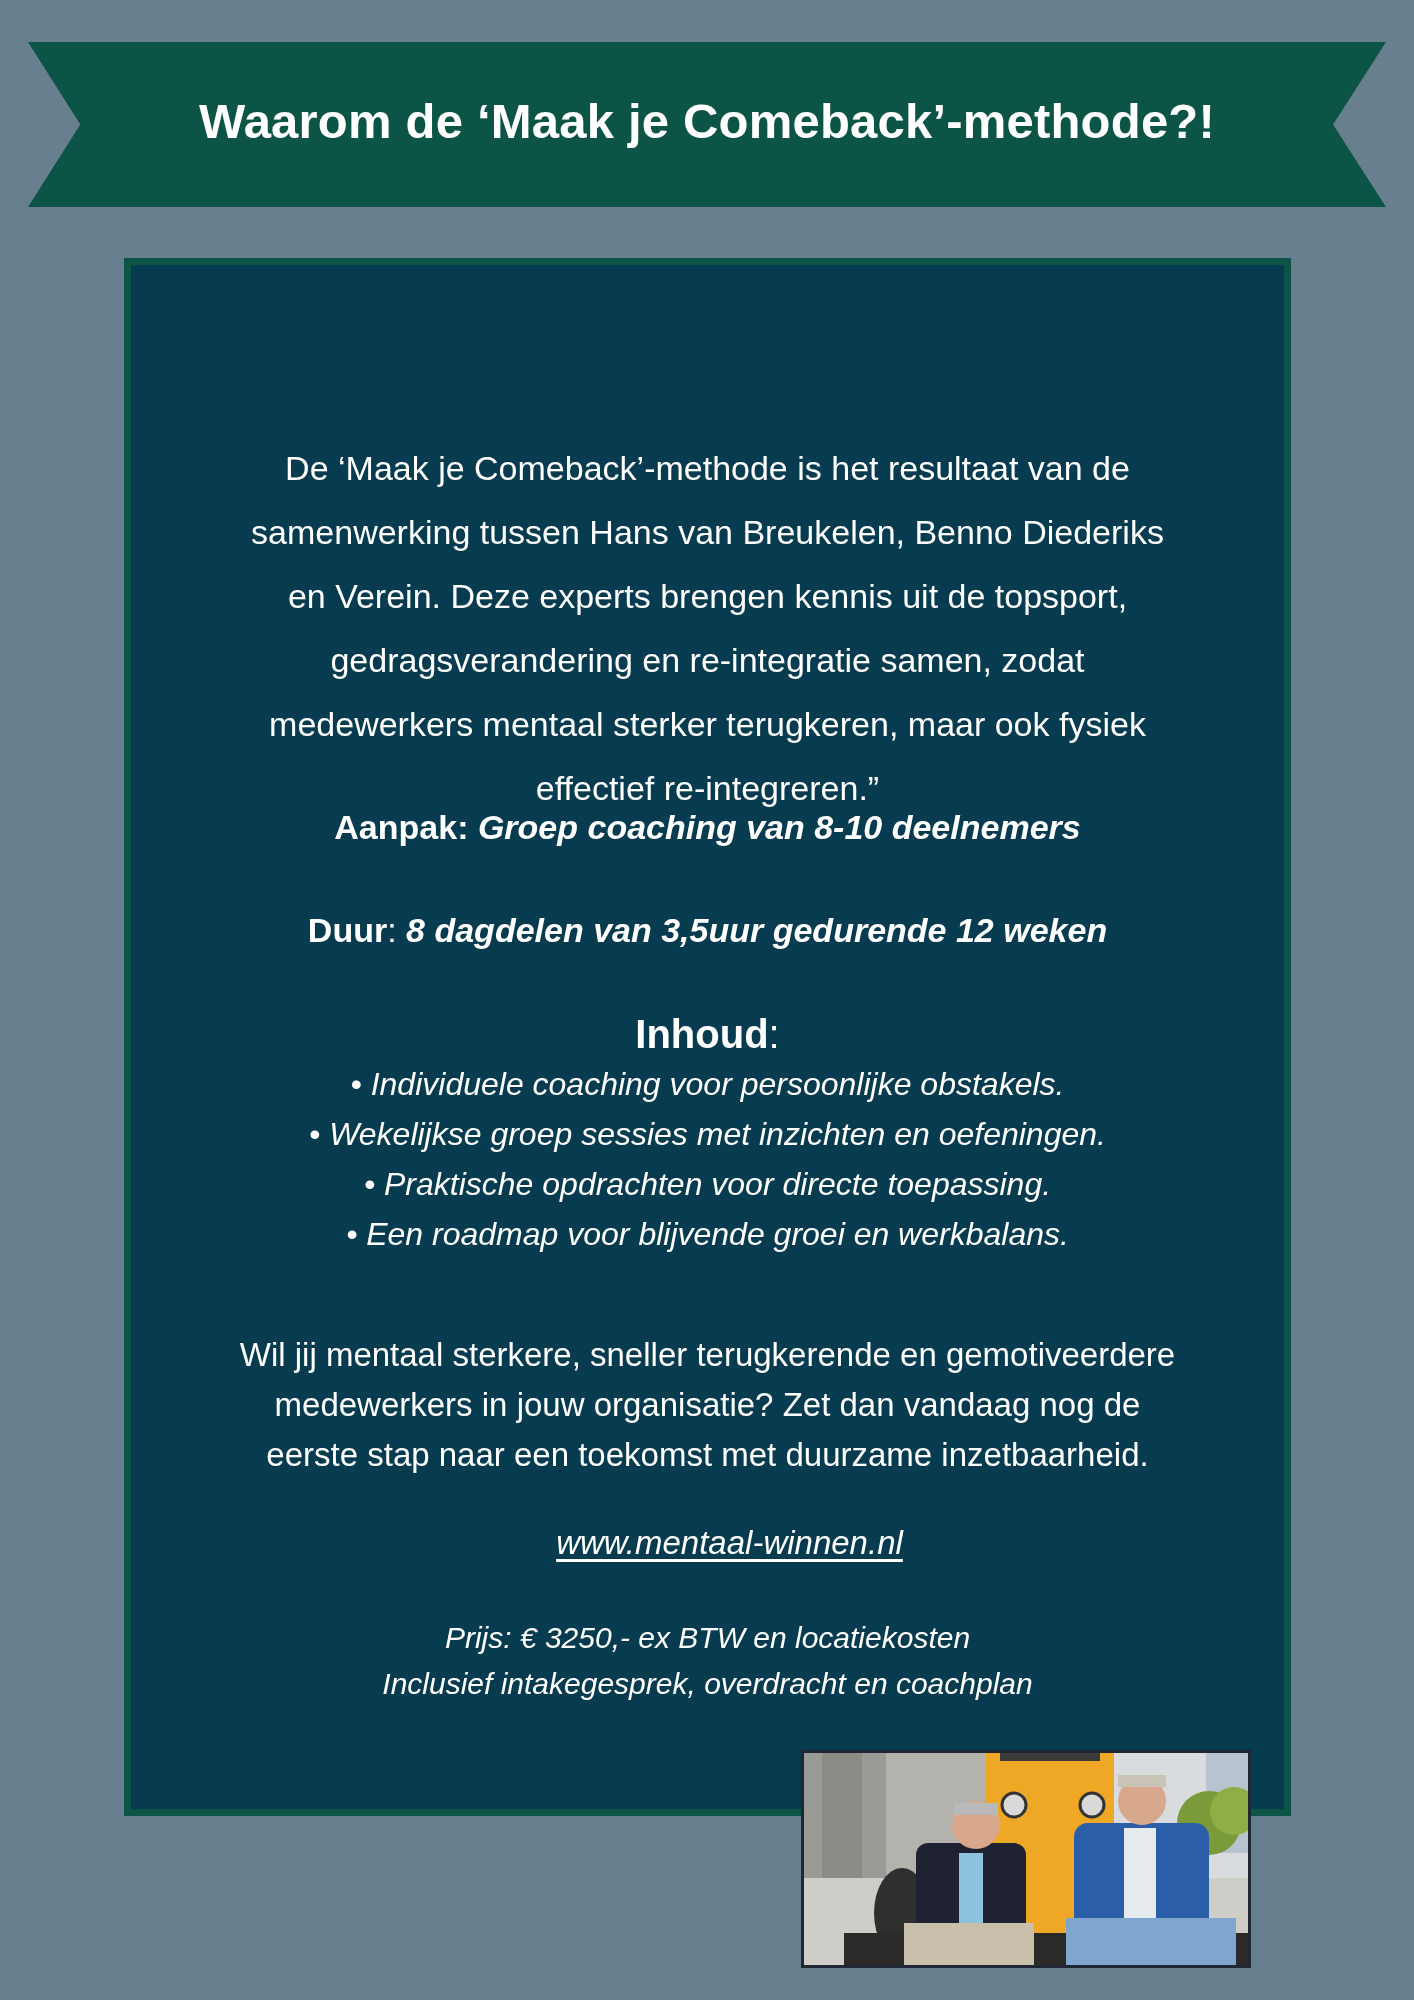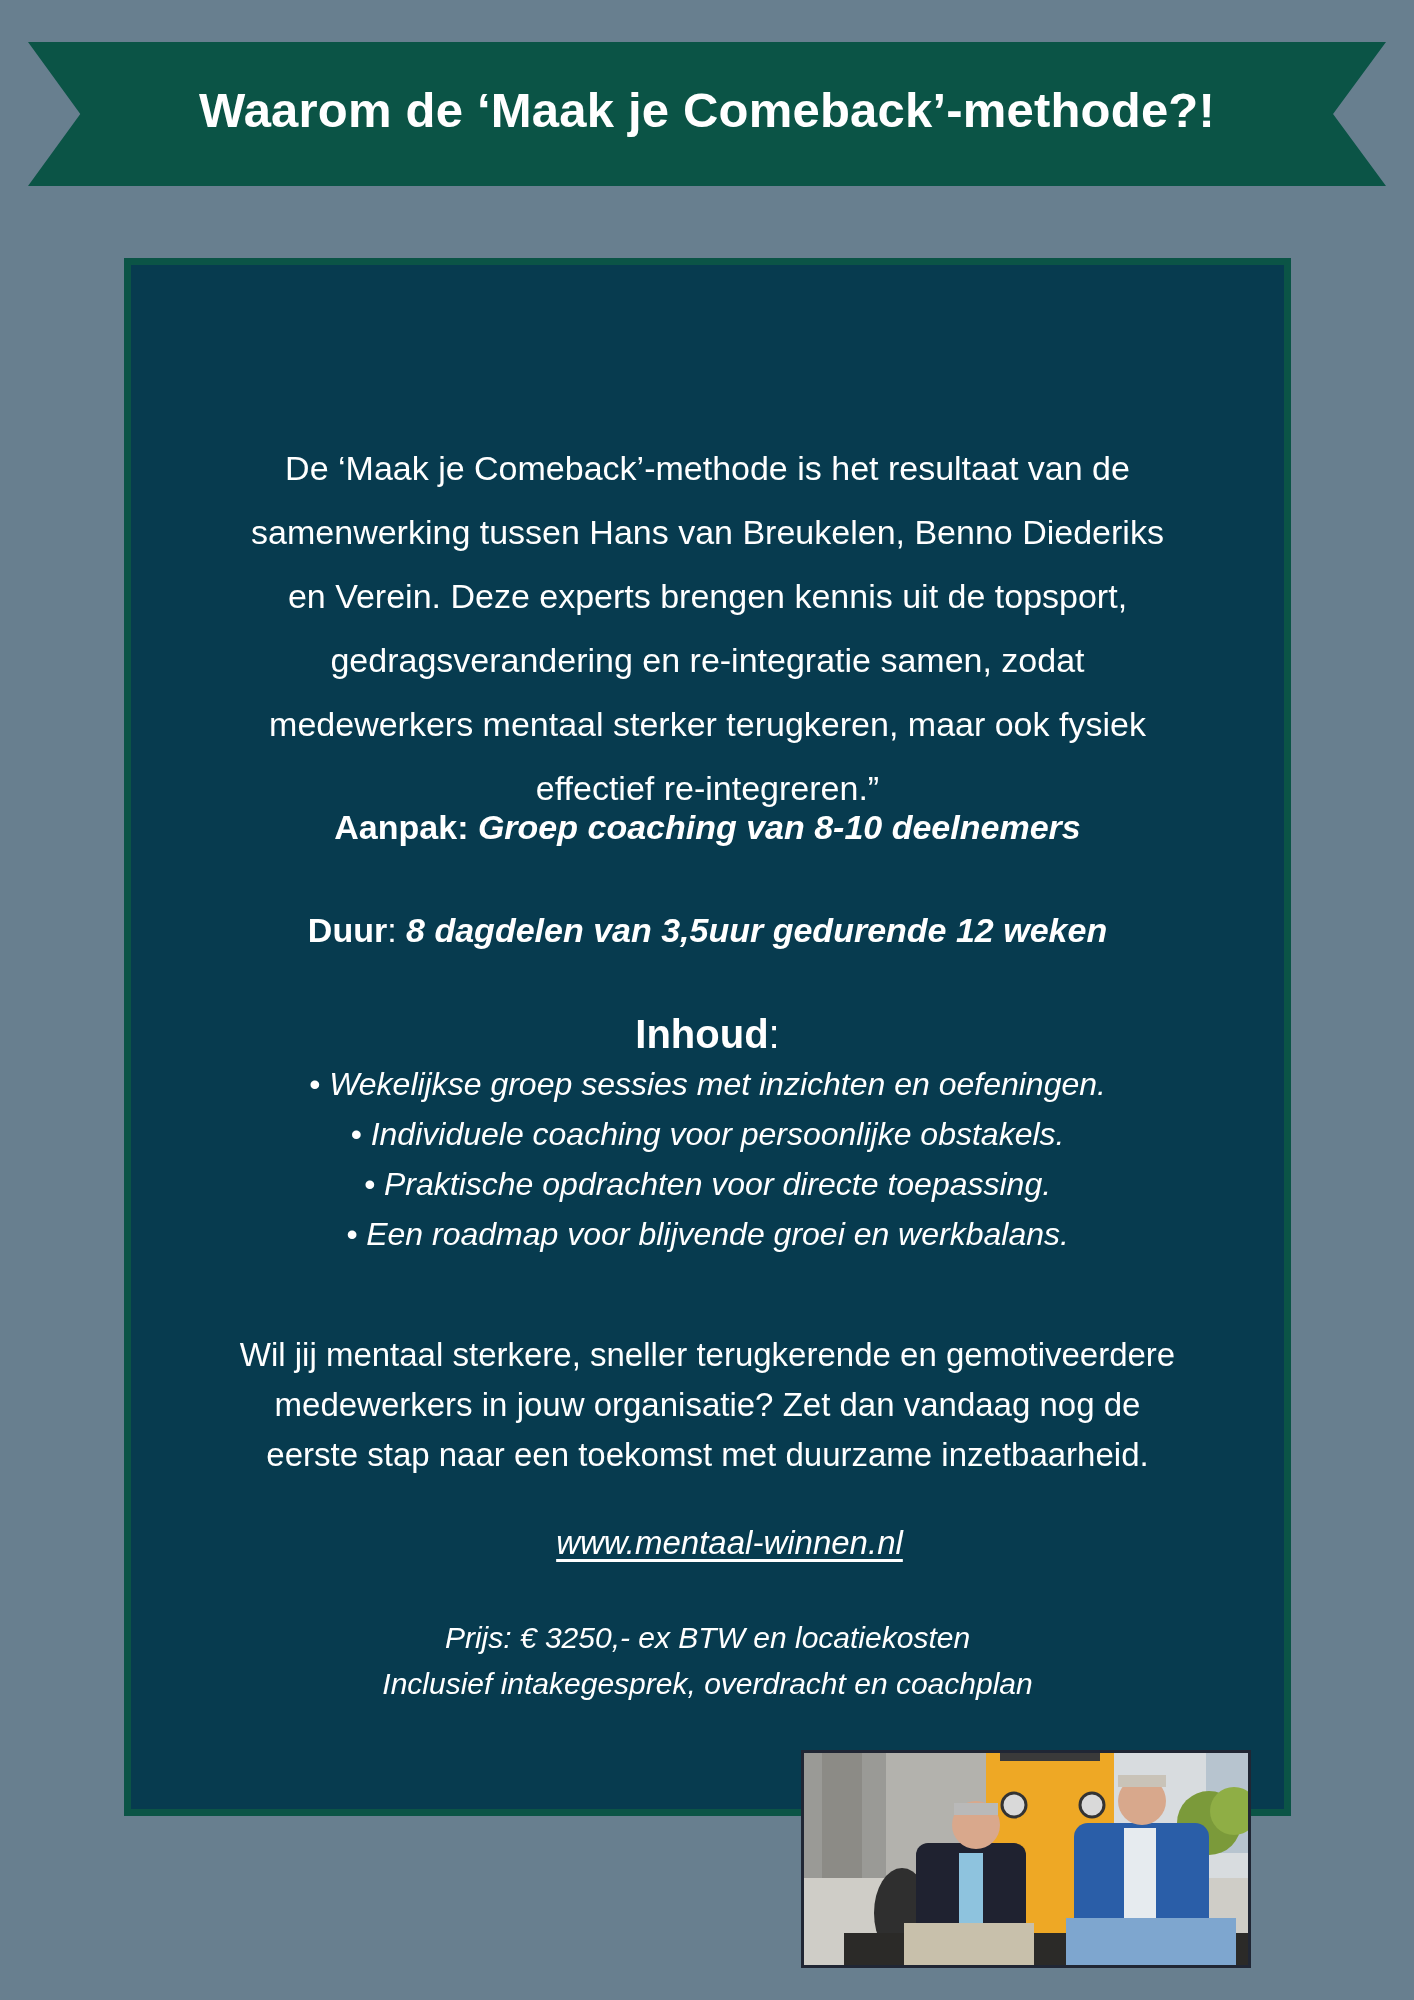--- a/index.html
+++ b/index.html
@@ -13,21 +13,21 @@
       position: relative;
       overflow: hidden;
       font-family: "Liberation Sans", "DejaVu Sans", sans-serif;
       color: #ffffff;
     }
     .banner {
       position: absolute;
       left: 28px;
       top: 42px;
       width: 1358px;
-      height: 144px;
+      height: 165px;
       background: #0b5446;
       clip-path: polygon(0 0, 100% 0, 96.1% 50%, 100% 100%, 0 100%, 3.85% 50%);
       display: flex;
       align-items: center;
       justify-content: center;
     }
     .banner-title {
       font-size: 49px;
       font-weight: bold;
       letter-spacing: 0.2px;
@@ -176,22 +176,22 @@
 
   <div class="duration">
     <span class="b">Duur</span><span>: </span><span class="bi">8</span><span class="i"> dagdelen van </span><span class="bi">3,5uur</span><span class="i"> gedurende </span><span class="bi">12 weken</span>
   </div>
 
   <div class="content-heading">
     <span class="b">Inhoud</span><span>:</span>
   </div>
 
   <ul class="bullets">
+    <li>• Individuele coaching voor persoonlijke obstakels.</li>
     <li>• Wekelijkse groep sessies met inzichten en oefeningen.</li>
-    <li>• Individuele coaching voor persoonlijke obstakels.</li>
     <li>• Praktische opdrachten voor directe toepassing.</li>
     <li>• Een roadmap voor blijvende groei en werkbalans.</li>
   </ul>
 
   <div class="cta">
     <span class="line">Wil jij mentaal sterkere, sneller terugkerende en gemotiveerdere</span>
     <span class="line">medewerkers in jouw organisatie? Zet dan vandaag nog de</span>
     <span class="line">eerste stap naar een toekomst met duurzame inzetbaarheid.</span>
   </div>
 

